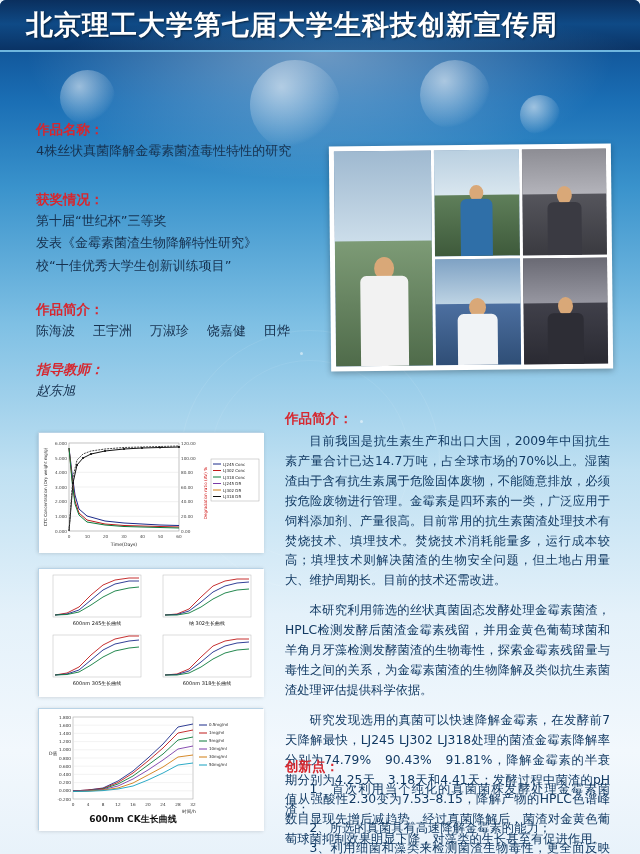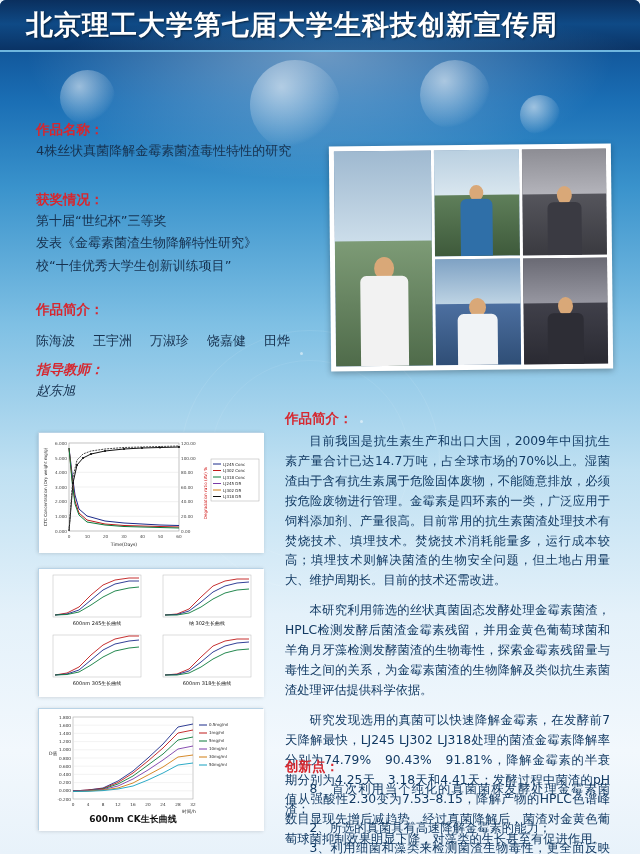--- a/index.html
+++ b/index.html
@@ -59,21 +59,21 @@
   .val {
     color: #16314f;
     font-size: 13px;
     line-height: 1.75;
   }
   #work-name { position: absolute; left: 36px; top: 120px; width: 290px; }
   #awards    { position: absolute; left: 36px; top: 190px; width: 300px; }
   #members   { position: absolute; left: 36px; top: 300px; width: 300px; }
   #advisor   { position: absolute; left: 36px; top: 360px; width: 300px; font-style: italic; }
 
-  .members-row { display: flex; gap: 18px; font-size: 13px; color:#16314f; margin-top: 12px;}
+  .members-row { display: flex; gap: 18px; font-size: 13px; color:#16314f; margin-top: 2px;}
   
   #photos {
     position: absolute; left: 330px; top: 145px;
     width: 282px; height: 225px;
     background: #ffffff;
     padding: 5px;
     box-shadow: 0 2px 6px rgba(0,0,0,.3);
     transform: rotate(-0.6deg);
   }
   #photos .grid {
@@ -412,19 +412,19 @@
   <div id="intro">
     <div class="h">作品简介：</div>
     <p>目前我国是抗生素生产和出口大国，2009年中国抗生素产量合计已达14.7万吨，占全球市场的70%以上。湿菌渣由于含有抗生素属于危险固体废物，不能随意排放，必须按危险废物进行管理。金霉素是四环素的一类，广泛应用于饲料添加剂、产量很高。目前常用的抗生素菌渣处理技术有焚烧技术、填埋技术。焚烧技术消耗能量多，运行成本较高；填埋技术则解决菌渣的生物安全问题，但土地占用量大、维护周期长。目前的技术还需改进。</p>
     <p>本研究利用筛选的丝状真菌固态发酵处理金霉素菌渣，HPLC检测发酵后菌渣金霉素残留，并用金黄色葡萄球菌和羊角月牙藻检测发酵菌渣的生物毒性，探索金霉素残留量与毒性之间的关系，为金霉素菌渣的生物降解及类似抗生素菌渣处理评估提供科学依据。</p>
     <p>研究发现选用的真菌可以快速降解金霉素，在发酵前7天降解最快，LJ245 LJ302 LJ318处理的菌渣金霉素降解率分别为74.79%　90.43%　91.81%，降解金霉素的半衰期分别为4.25天、3.18天和4.41天；发酵过程中菌渣的pH值从强酸性2.30变为7.53–8.15，降解产物的HPLC色谱峰数目显现先增后减趋势。经过真菌降解后，菌渣对金黄色葡萄球菌抑制效果明显下降，对藻类的生长甚至有促进作用。</p>
   </div>
 
   <div id="innov">
     <div class="h">创新点：</div>
     <ol>
-      <li>8、首次利用当个纯化的真菌菌株发酵处理金霉素菌渣；</li>
+      <li>1、首次利用当个纯化的真菌菌株发酵处理金霉素菌渣；</li>
       <li>2、所选的真菌具有高速降解金霉素的能力；</li>
       <li>3、利用细菌和藻类来检测菌渣生物毒性，更全面反映菌渣对环境微生物可能造成的影响。</li>
     </ol>
   </div>
 
 </div>
 
 </body></html>

